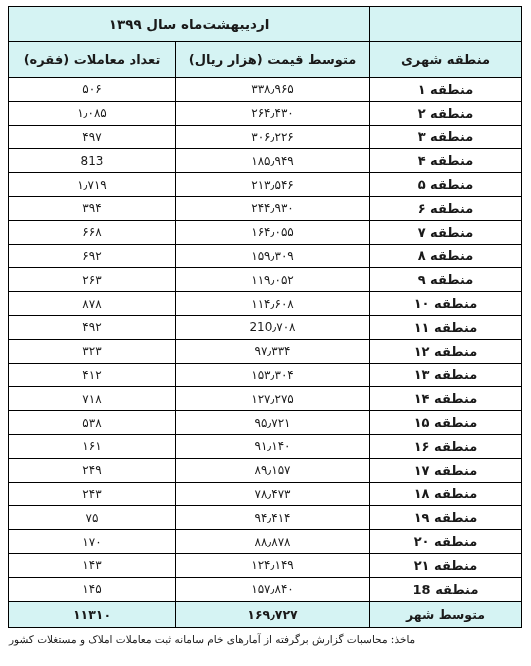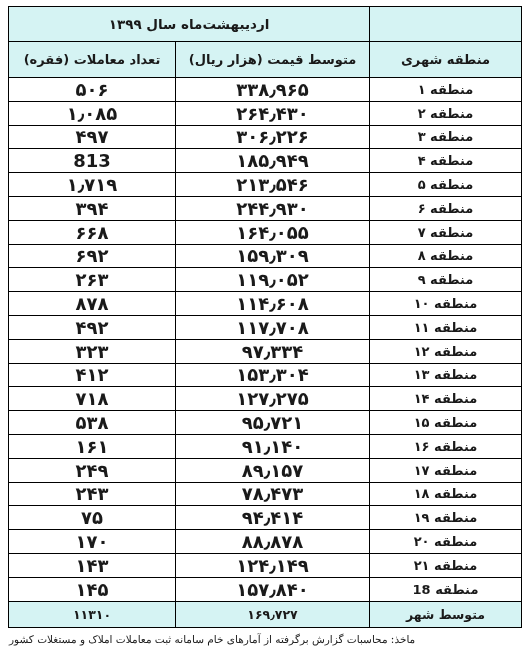--- a/index.html
+++ b/index.html
@@ -67,22 +67,22 @@
   
   tr.data-row > td {
     height: 22.8px;
     font-size: 11.5px;
     background: #ffffff;
   }
   tr.data-row > td.region-cell {
     font-size: 13px;
   }
   tr.data-row > td.num-cell {
-    font-size: 18px;
-    font-weight: bold;
+    font-size: 12px;
+    font-weight: normal;
   }
 
   
   tr.summary-row > td {
     background: #d5f3f3;
     height: 25px;
     font-size: 12.5px;
     font-weight: bold;
     margin-top: 36px;
   }
@@ -169,21 +169,21 @@
           <td class="num-cell">۱۱۹٫۰۵۲</td>
           <td class="num-cell">۲۶۳</td>
         </tr>
         <tr class="data-row">
           <td class="region-cell">منطقه ۱۰</td>
           <td class="num-cell">۱۱۴٫۶۰۸</td>
           <td class="num-cell">۸۷۸</td>
         </tr>
         <tr class="data-row">
           <td class="region-cell">منطقه ۱۱</td>
-          <td class="num-cell">۱۱۷٫۷۰۸</td>
+          <td class="num-cell">210٫۷۰۸</td>
           <td class="num-cell">۴۹۲</td>
         </tr>
         <tr class="data-row">
           <td class="region-cell">منطقه ۱۲</td>
           <td class="num-cell">۹۷٫۳۳۴</td>
           <td class="num-cell">۳۲۳</td>
         </tr>
         <tr class="data-row">
           <td class="region-cell">منطقه ۱۳</td>
           <td class="num-cell">۱۵۳٫۳۰۴</td>

